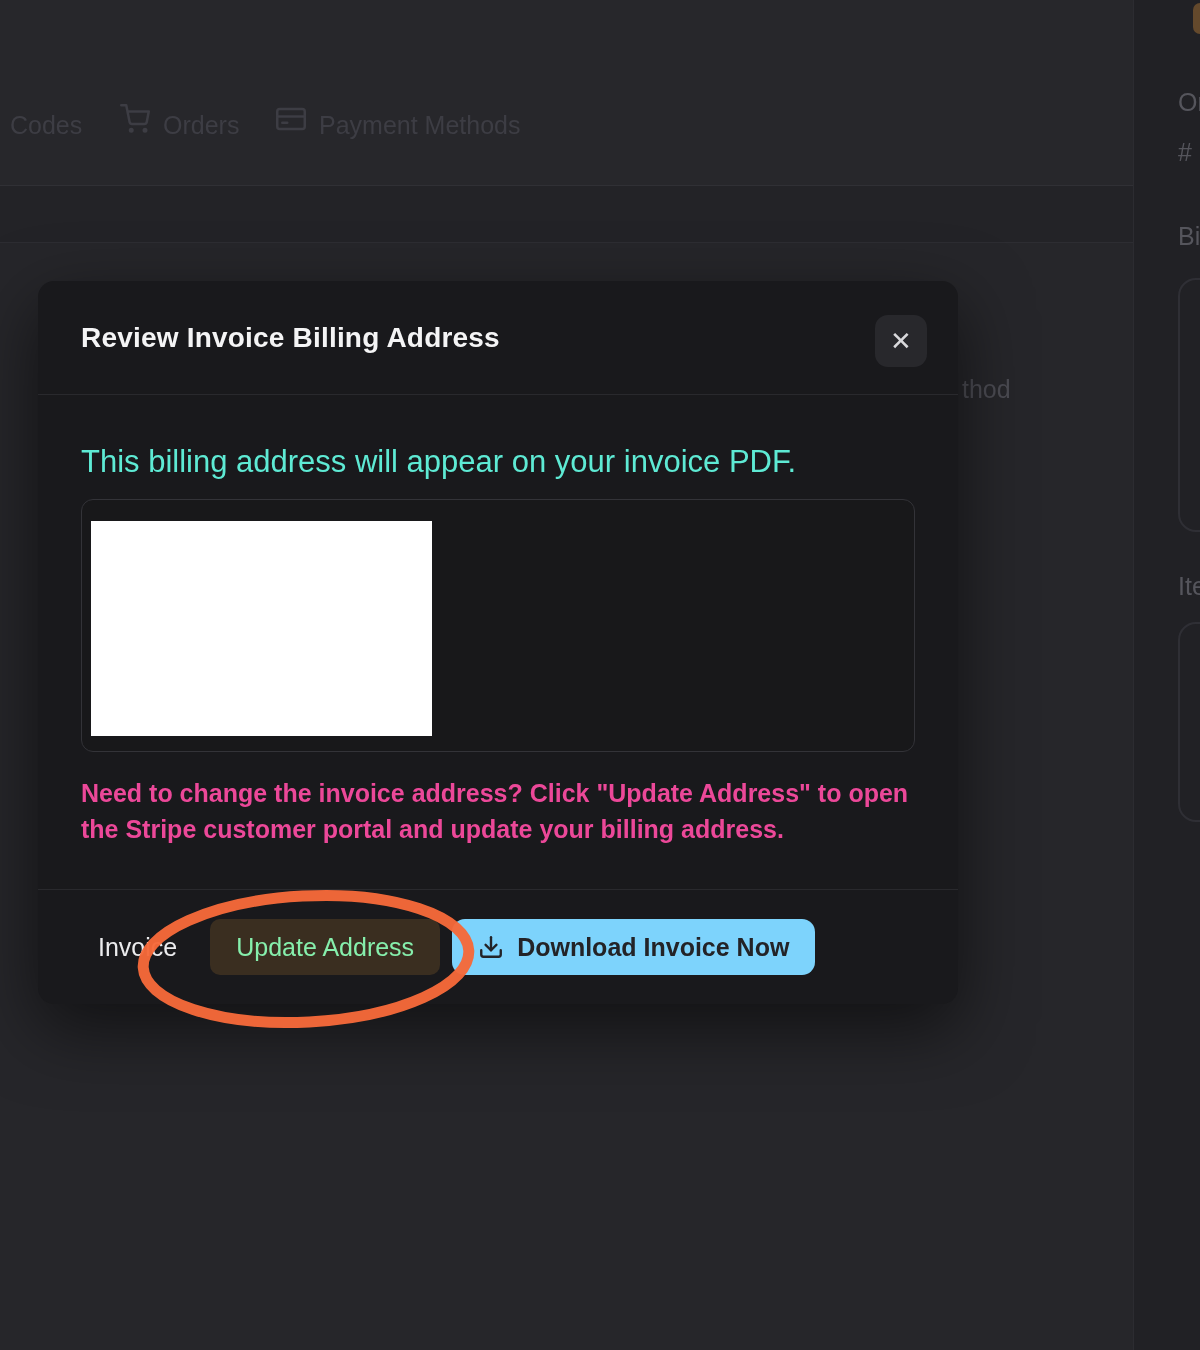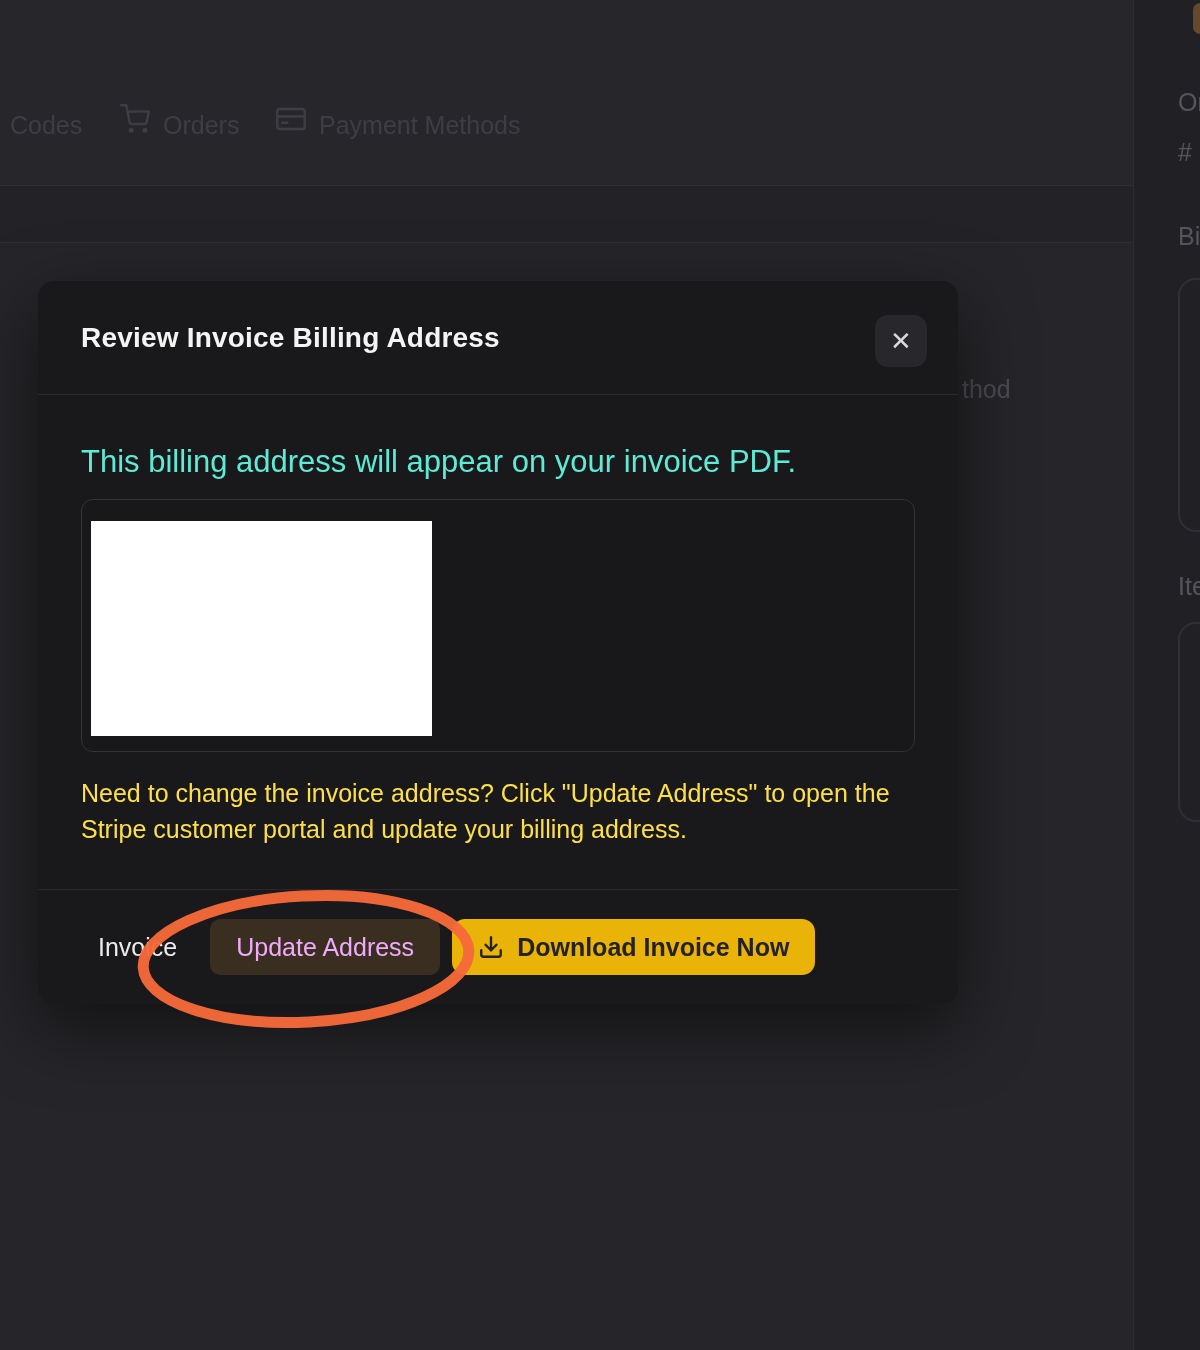--- a/index.html
+++ b/index.html
@@ -34,30 +34,30 @@
     color:#f4f4f5;font-size:28px;font-weight:700;letter-spacing:.2px;}
   .close-btn{position:absolute;left:837px;top:34px;width:52px;height:52px;background:#28282c;
     border:none;border-radius:13px;color:#d9d9dc;font-size:26px;line-height:52px;text-align:center;
     cursor:pointer;padding:0;font-family:inherit;}
   .modal-desc{position:absolute;left:43px;top:458px;margin:0;color:#5eead4;font-size:31px;font-weight:400;}
   .modal .modal-desc{top:163px;}
   .addr-box{position:absolute;left:43px;top:218px;width:834px;height:253px;
     border:1px solid #333338;border-radius:12px;background:#18181a;box-sizing:border-box;}
   .addr-white{position:absolute;left:9px;top:21px;width:341px;height:215px;background:#ffffff;}
   .modal-note{position:absolute;left:43px;top:494px;margin:0;width:836px;
-    color:#fde047;font-size:25px;line-height:36px;font-weight:400;}
+    color:#ec4899;font-size:25px;line-height:36px;font-weight:700;}
   .modal-footer{position:absolute;left:0;top:608px;width:100%;height:115px;
     border-top:1px solid #29292d;box-sizing:border-box;display:flex;align-items:center;
     padding-left:60px;}
   .btn{font-family:inherit;font-size:25px;cursor:pointer;border:none;}
   .btn-cancel{background:transparent;color:#ececee;padding:0;font-weight:500;}
   .btn-update{margin-left:33px;height:56px;padding:0 26px;border-radius:10px;
-    background:#3a2e20;color:#f0abfc;font-weight:500;}
+    background:#3a2e20;color:#86efac;font-weight:500;}
   .btn-download{margin-left:12px;height:56px;padding:0 26px;border-radius:13px;
-    background:#eab308;color:#232327;font-weight:600;display:flex;align-items:center;gap:13px;}
+    background:#7dd3fc;color:#232327;font-weight:600;display:flex;align-items:center;gap:13px;}
   .btn-download svg{stroke:#232327;}
 
   
   .annotation{position:absolute;left:130px;top:880px;pointer-events:none;}
 </style>
 </head>
 <body>
 
 <div class="stage">
 

